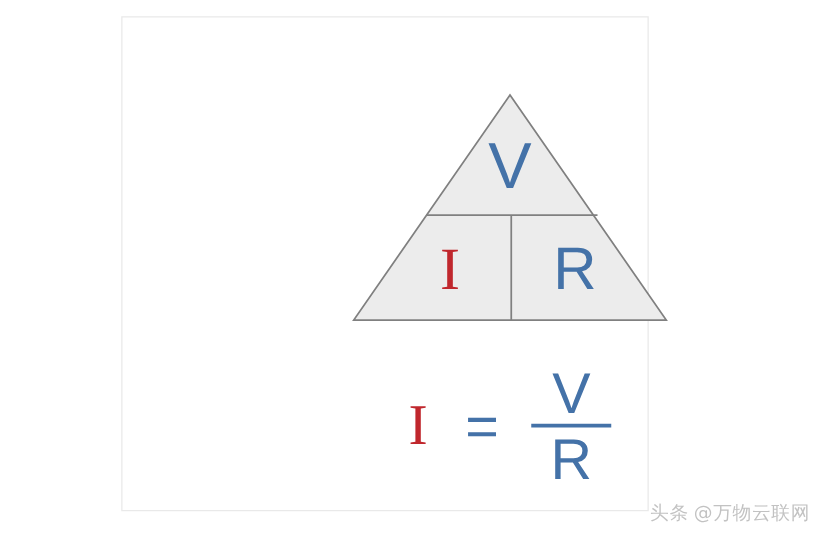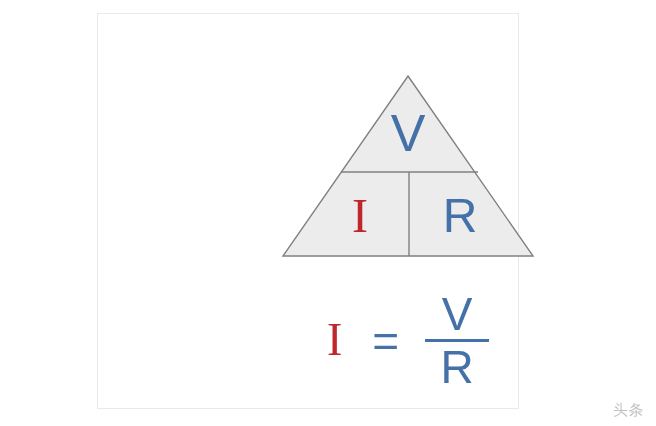--- a/index.html
+++ b/index.html
@@ -169,15 +169,16 @@
         <span id="eq-numerator">V</span>
         <span id="eq-bar"></span>
         <span id="eq-denominator">R</span>
       </span>
     </div>
 
   </div>
 
   <div id="watermark">
     <span class="wm-brand">头条</span>
+    <span class="wm-handle">@万物云联网</span>
   </div>
 
 </div>
 
 </body></html>

